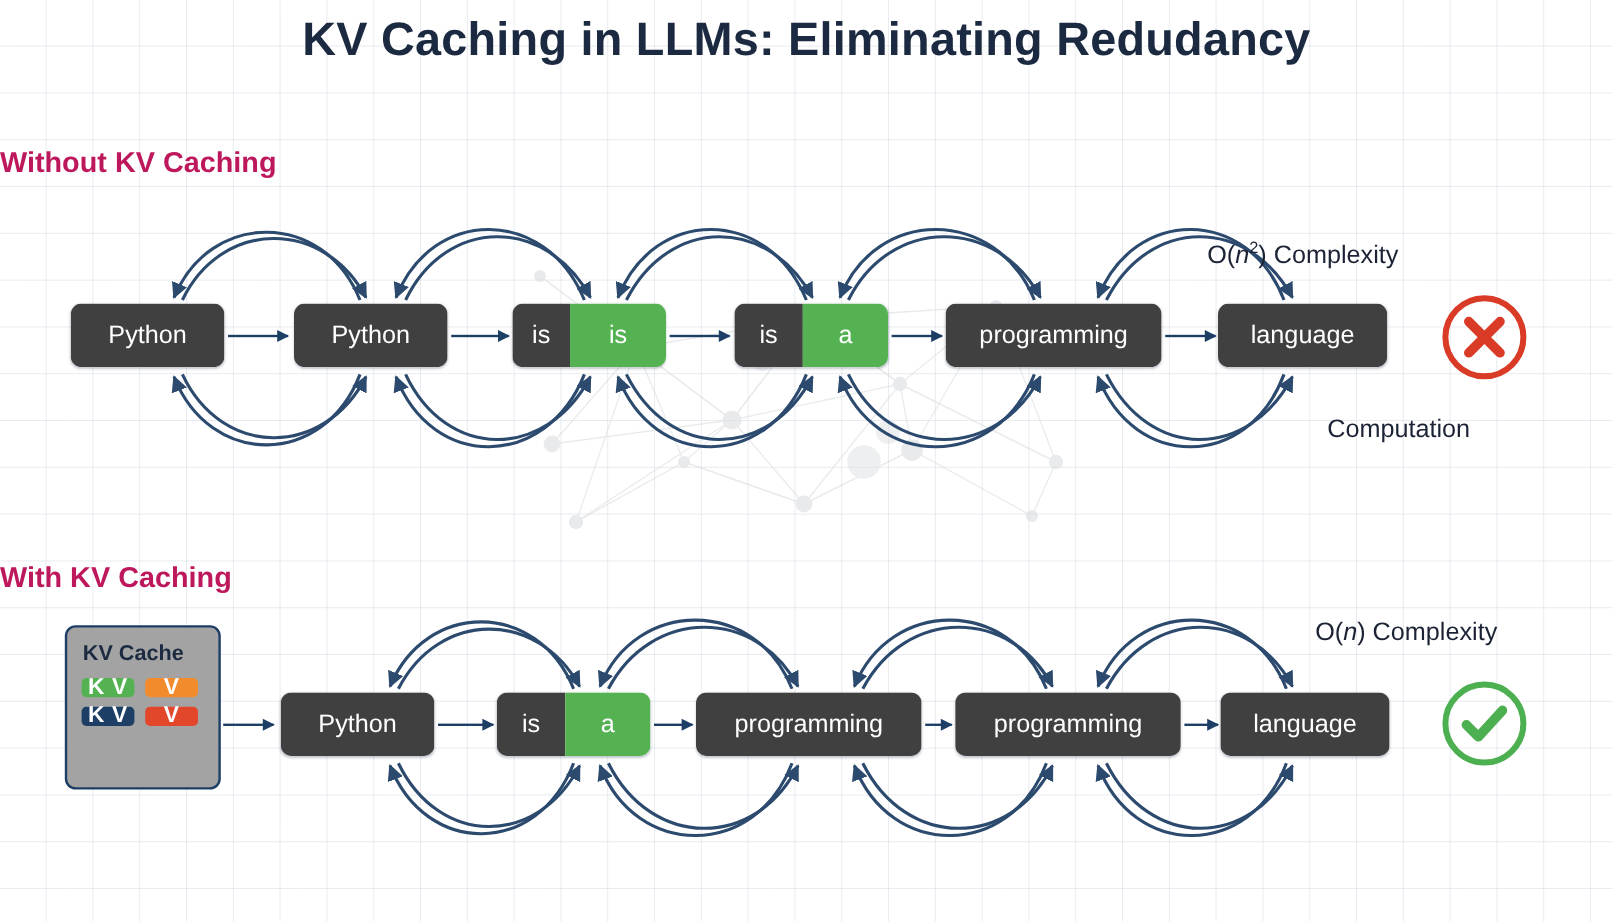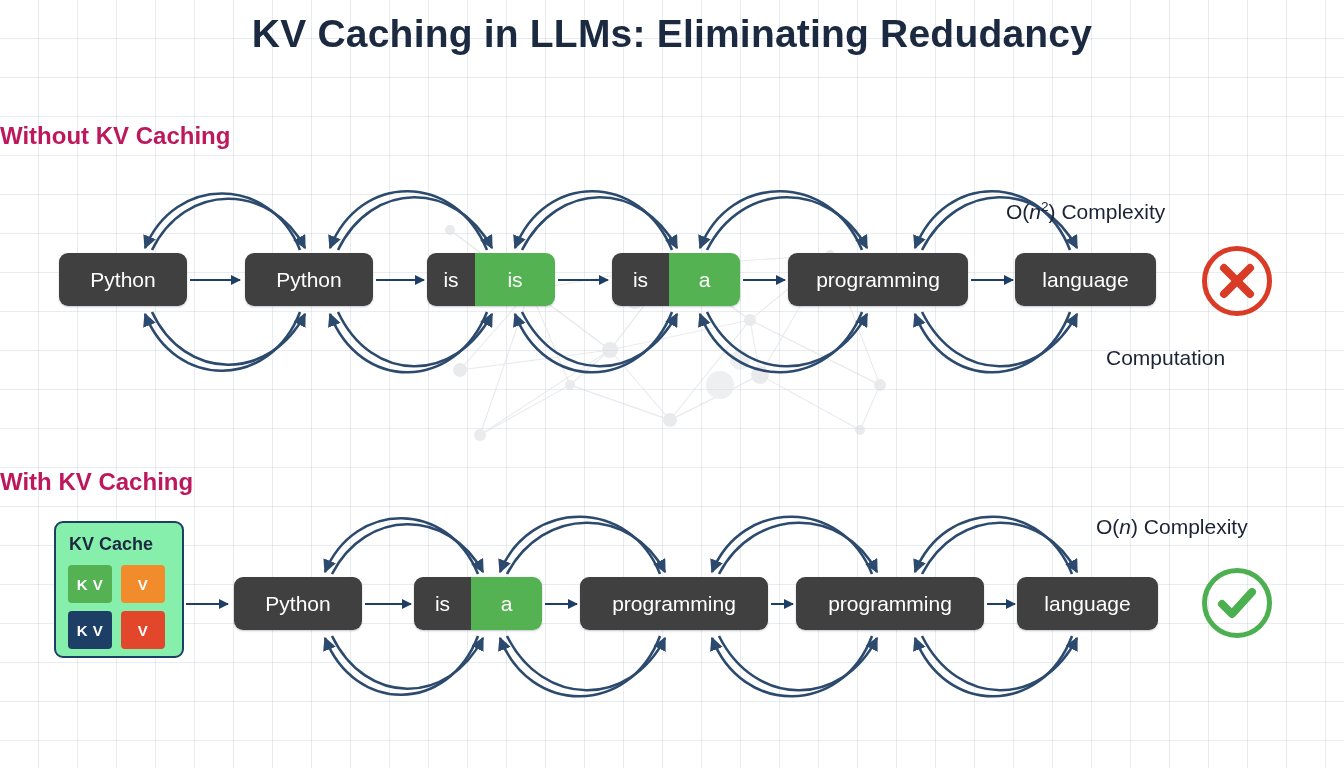--- a/index.html
+++ b/index.html
@@ -57,29 +57,29 @@
   .note i{font-style:italic;}
   .note sup{font-size:.65em;}
   .note.two{line-height:31px;white-space:normal;text-align:left;}
 
   .badge{position:absolute;width:70px;height:70px;border-radius:50%;box-sizing:border-box;}
   .badge.x{border:5px solid #d93b27;}
   .badge.ok{border:5px solid #4caf50;}
 
   .kvcache{
     position:absolute;left:54px;top:521px;width:130px;height:137px;
-    background:#86efac;border:2.5px solid #1d3f66;border-radius:9px;
+    background:#a3a3a3;border:2.5px solid #1d3f66;border-radius:9px;
     box-sizing:border-box;padding:10px 12px;
   }
   .kvtitle{font-size:18px;font-weight:bold;color:#1b2a41;margin:1px 0 10px 1px;}
   .kvrow{display:flex;gap:9px;margin-bottom:8px;}
   .chip{
-    width:44px;height:38px;border-radius:4px;
+    width:44px;height:16px;border-radius:4px;
     display:flex;align-items:center;justify-content:center;
-    color:#fff;font-size:15px;font-weight:bold;letter-spacing:.5px;
+    color:#fff;font-size:19px;font-weight:bold;letter-spacing:.5px;
   }
   .c-green{background:#55b252;}
   .c-orange{background:#f28b2b;}
   .c-navy{background:#1d3f66;}
   .c-red{background:#e2472c;}
 </style>
 </head>
 <body>
 
 <div id="grid"></div>

